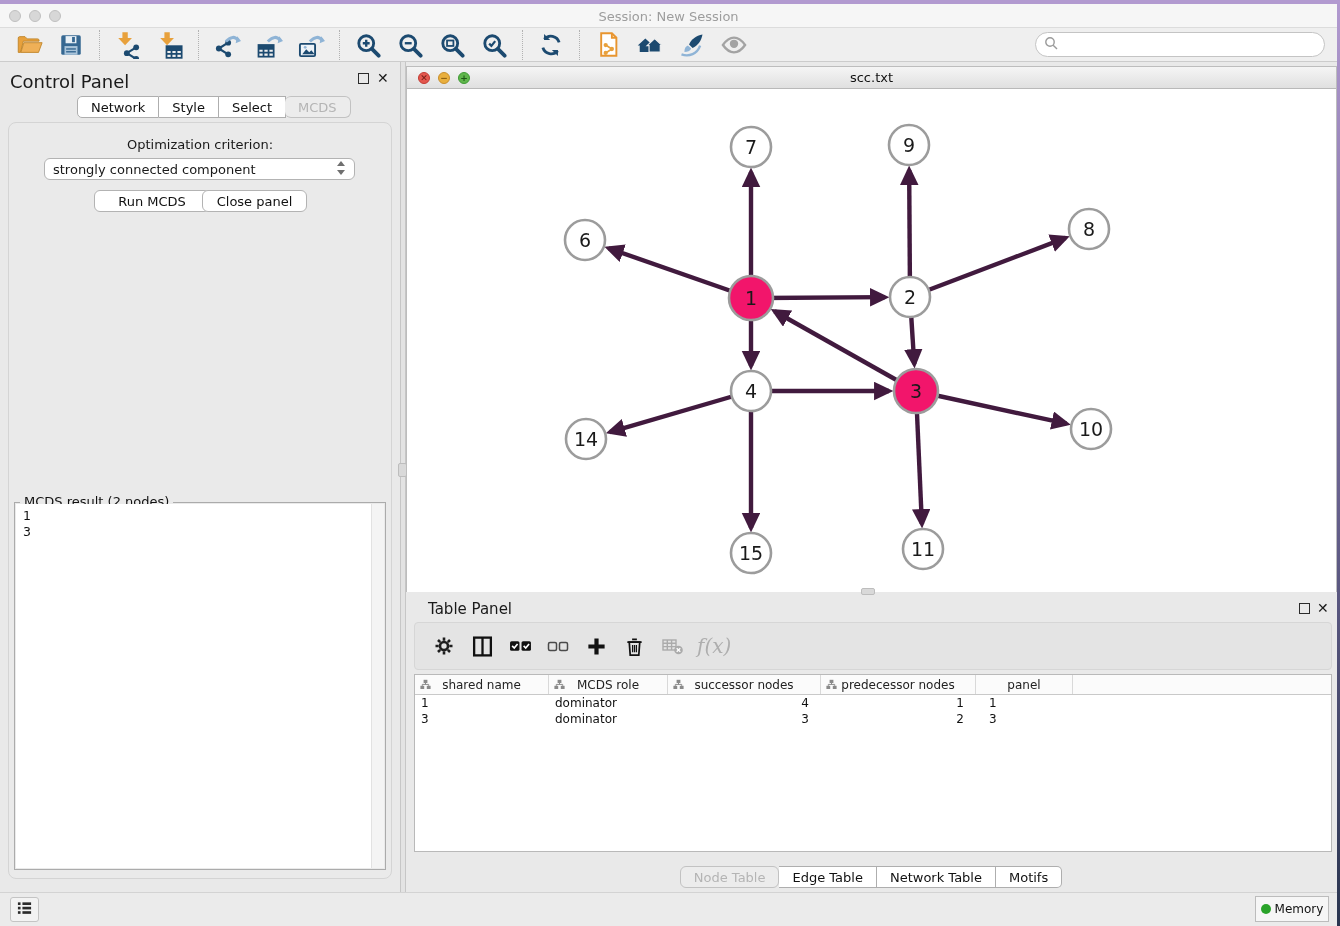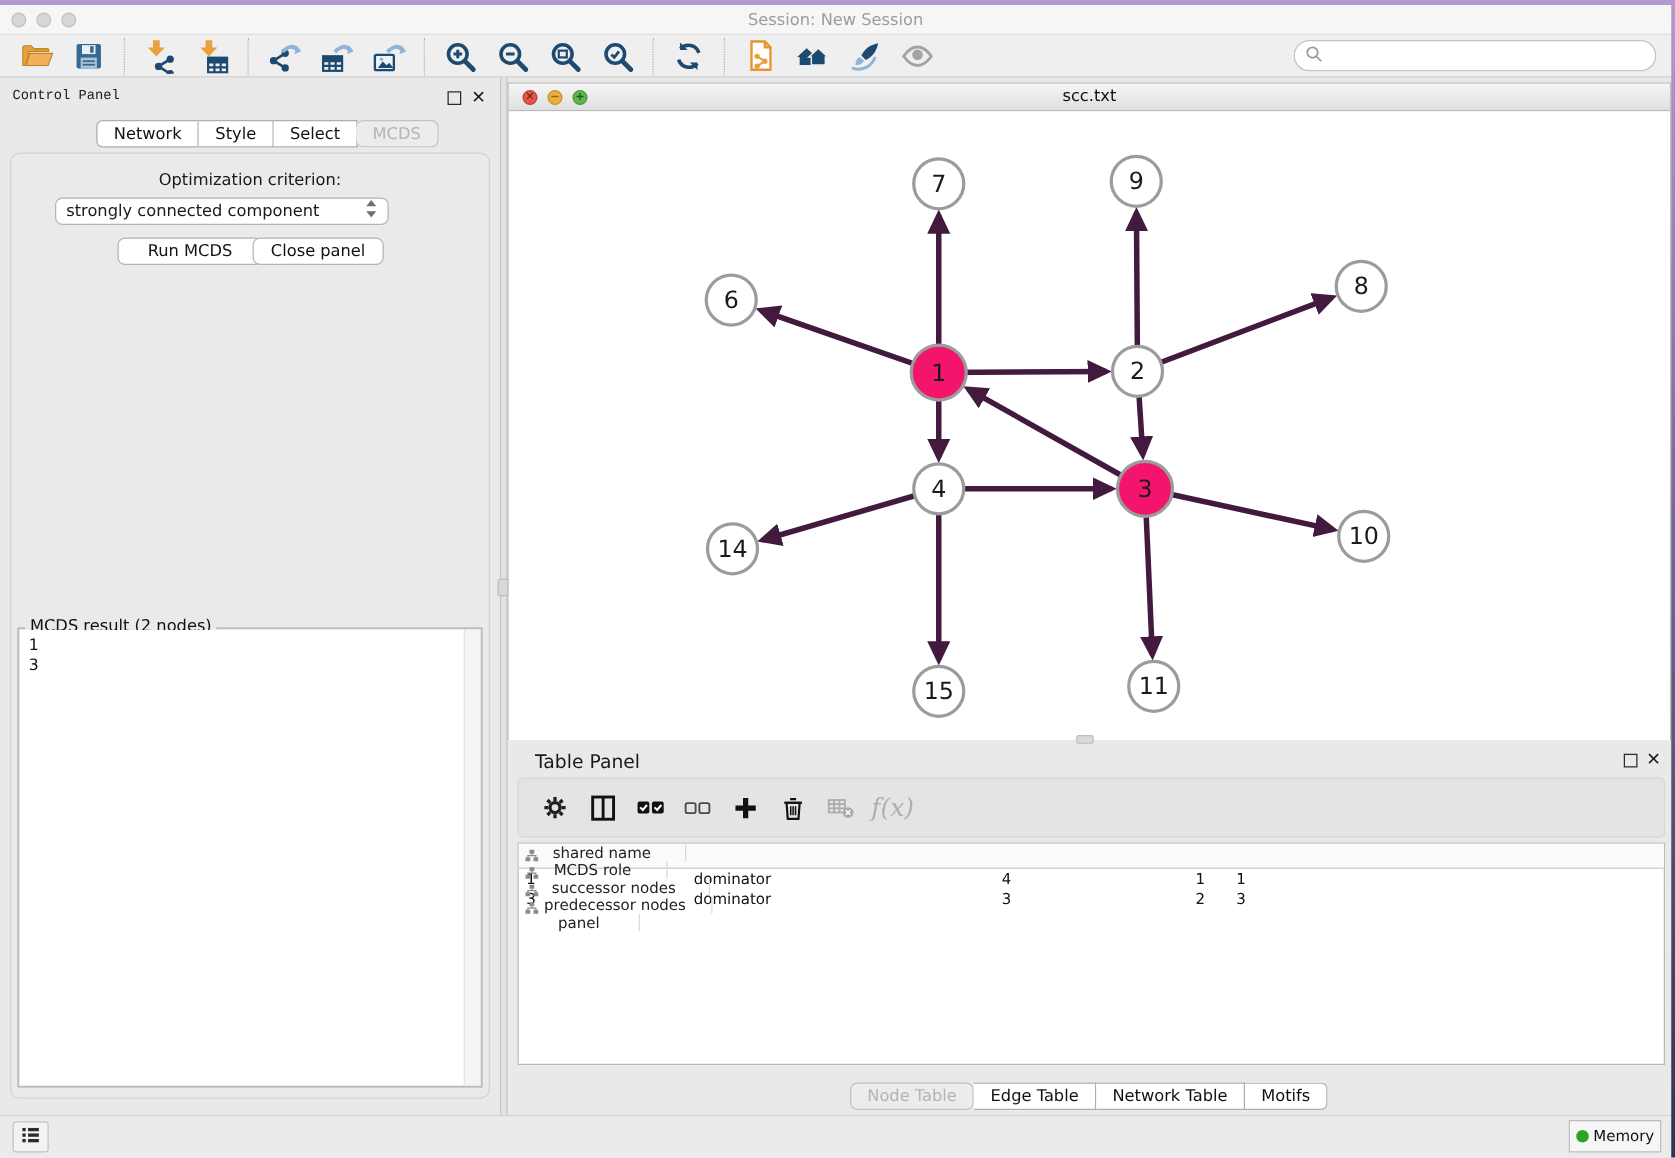--- a/index.html
+++ b/index.html
@@ -19,31 +19,31 @@
 
   
   .toolbar { position:absolute; left:0; top:28px; width:1337px; height:34px; background:#efefef; border-bottom:1px solid #cccccc; display:flex; align-items:center; padding-left:8px; }
   .tb-btn { width:30px; height:30px; margin:0 6px; display:flex; align-items:center; justify-content:center; }
   .tb-btn svg { display:block; }
   .tb-sep { width:1px; height:30px; margin:0 7px; border-left:1px dotted #b2b2b2; }
   .search-wrap { position:absolute; right:12px; top:4px; width:290px; height:25px; background:#fff; border:1px solid #c4c4c4; border-radius:13px; display:flex; align-items:center; padding-left:8px; }
   .search-wrap input { border:none; outline:none; flex:1; height:20px; font-size:13px; background:transparent; font-family:inherit; }
 
   
-  .cp-title { position:absolute; left:10px; top:71px; font-size:11px;font-family:Liberation Mono, monospace; }
+  .cp-title { position:absolute; left:10px; top:71px; font-size:18px; }
   .panel-float { position:absolute; width:11px; height:11px; border:1.6px solid #2b2b2b; background:transparent; }
   .panel-close { position:absolute; font-size:14px; font-weight:bold; color:#1a1a1a; line-height:12px; }
   .cp-tabs { position:absolute; left:77px; top:96px; display:flex; height:22px; }
   .tab { height:22px; padding:0 13px; background:#fff; border:1px solid #aeaeae; border-left:none; font-size:13px; display:flex; align-items:center; color:#111; }
   .tab:first-child { border-left:1px solid #aeaeae; border-radius:5px 0 0 5px; }
   .tab:last-child { border-radius:0 5px 5px 0; }
   .tab.active { background:#ececec; color:#b4b4b4; border-color:#c2c2c2; border-radius:6px; margin-left:-1px; }
   .cp-box { position:absolute; left:8px; top:122px; width:384px; height:757px; border:1px solid #d4d4d4; border-radius:8px; background:#eaeaea; }
   .opt-label { position:absolute; left:8px; top:137px; width:384px; text-align:center; font-size:13px; }
-  .dropdown { position:absolute; left:44px; top:158px; width:267px; height:22px; background:#fff; border:1px solid #b3b3b3; border-radius:6px; display:flex; align-items:center; padding:0 8px; font-size:13px; }
+  .dropdown { position:absolute; left:44px; top:158px; width:311px; height:22px; background:#fff; border:1px solid #b3b3b3; border-radius:6px; display:flex; align-items:center; padding:0 8px; font-size:13px; }
   .dropdown .dd-val { flex:1; }
   .cp-btn { position:absolute; height:22px; background:#fff; border:1px solid #b3b3b3; border-radius:6px; font-size:13px; font-family:inherit; color:#111; }
   #btn-run { left:94px; top:190px; width:116px; }
   #btn-close { left:202px; top:190px; width:105px; }
   .fieldset { position:absolute; left:14px; top:502px; width:372px; height:368px; border:1px solid #ababab; }
   .fieldset .legend { position:absolute; top:-9px; left:5px; background:#eaeaea; padding:0 4px; font-size:13px; color:#111; }
   .fieldset .fs-white { position:absolute; left:1px; right:1px; top:1px; bottom:1px; background:#fff; }
   .fs-lines { position:absolute; left:7px; top:4px; font-size:12.5px; line-height:16px; color:#111; }
   .fs-scroll { position:absolute; right:0; top:0; bottom:0; width:13px; background:#f4f4f4; border-left:1px solid #e2e2e2; }
 
@@ -61,21 +61,21 @@
   .tl-yellow { left:31px; background:#e9af3d; border:1px solid #c98f2d; color:#8a5d10; }
   .tl-green { left:51px; background:#5fb64b; border:1px solid #3f9a35; color:#1d5716; }
   .net-canvas { position:absolute; left:0; top:22px; width:929px; height:503px; background:#ffffff; }
 
   
   .tp-title { position:absolute; left:428px; top:600px; font-size:15px; }
   .tp-toolbar { position:absolute; left:414px; top:622px; width:918px; height:48px; background:#e4e4e4; border:1px solid #d6d6d6; border-radius:4px; display:flex; align-items:center; padding-left:10px; }
   .tpt-btn { width:28px; height:28px; margin:0 5px; display:flex; align-items:center; justify-content:center; }
   .fx-label { font-style:italic; font-family:"DejaVu Serif","Liberation Serif",serif; font-size:20px; color:#aeaeae; margin:0 6px; }
   .tp-table { position:absolute; left:414px; top:674px; width:918px; height:178px; background:#fff; border:1px solid #b9b9b9; }
-  .tbl-header { display:flex; height:20px; border-bottom:1px solid #c9c9c9; background:#fbfbfb;flex-direction:column; }
+  .tbl-header { display:flex; height:20px; border-bottom:1px solid #c9c9c9; background:#fbfbfb; }
   .th-cell { position:relative; display:flex; align-items:center; justify-content:center; font-size:12px; color:#222; border-right:1px solid #d9d9d9; }
   .th-cell .th-ico { position:absolute; left:5px; top:4px; }
   .tbl-row { display:flex; height:16px; font-size:12px; color:#111; }
   .td-cell { padding:0 6px; overflow:hidden; white-space:nowrap; line-height:16px; }
   .td-cell.right { text-align:right; padding-right:12px; }
   .td-cell.name-col { padding-left:13px; }
   .tp-tabs { position:absolute; left:406px; top:866px; width:931px; display:flex; justify-content:center; }
 
   
   .statusbar { position:absolute; left:0; top:892px; width:1337px; height:34px; background:#ebebeb; border-top:1px solid #d3d3d3; }

